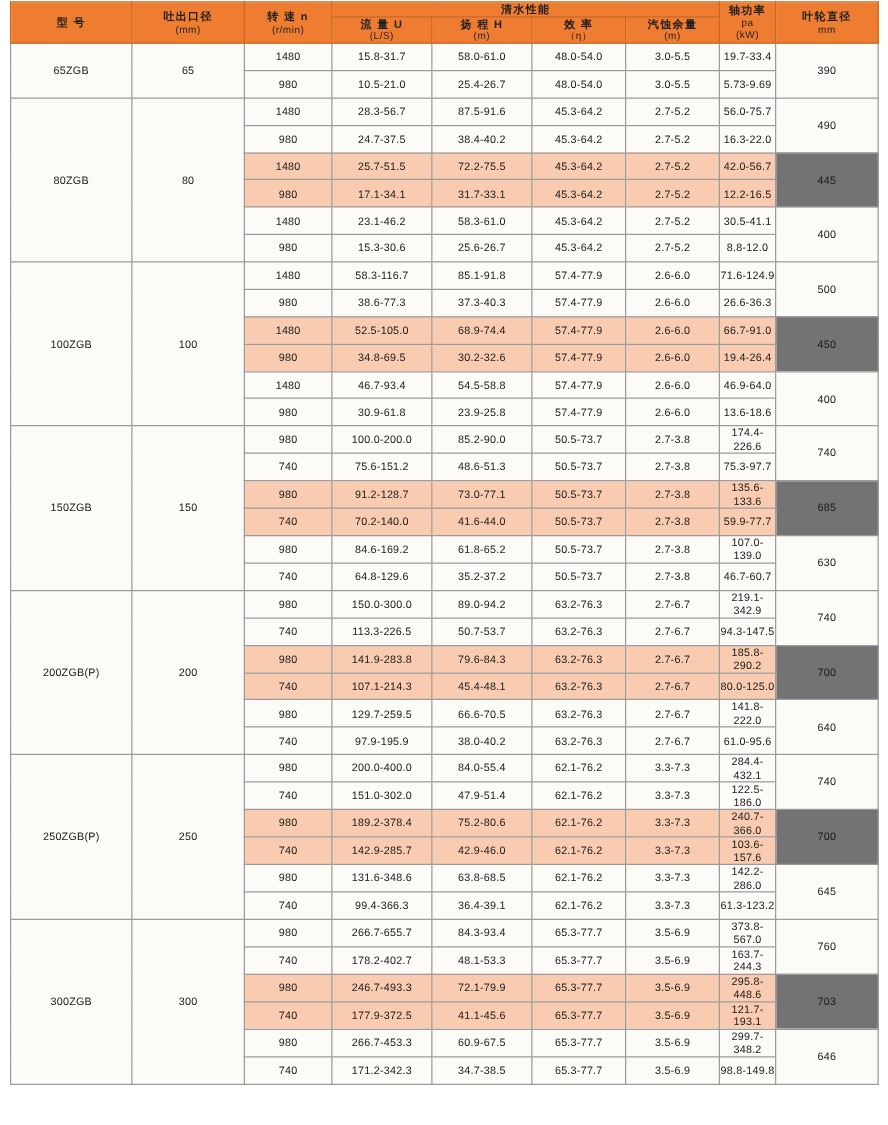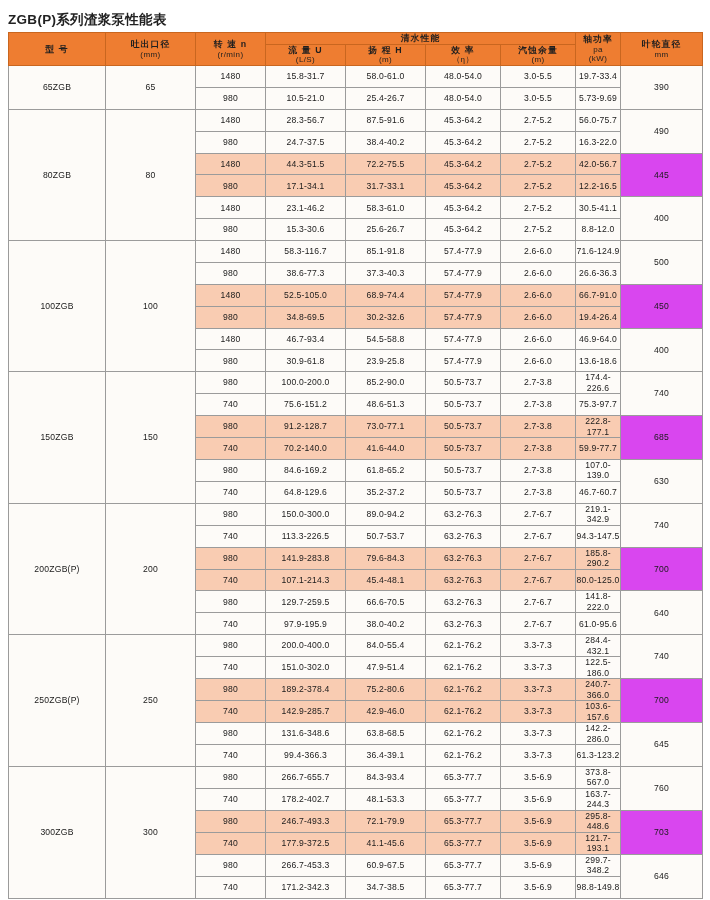--- a/index.html
+++ b/index.html
@@ -79,41 +79,40 @@
     background: #fdfbf8;
     font-size: 8.6px;
   }
   tr.hl td {
     background: #F9CCB2;
   }
   td.imp {
     font-size: 8.6px;
   }
   td.imp.hl-imp {
-    background: #d946ef;
+    background: #737373;
   }
   .grp-start td {
     border-top: 1.4px solid #8d8d8d;
   }
   colgroup col.c-model { width: 97px; }
   colgroup col.c-bore  { width: 90px; }
   colgroup col.c-speed { width: 70px; }
   colgroup col.c-flow  { width: 80px; }
   colgroup col.c-head  { width: 80px; }
   colgroup col.c-eff   { width: 75px; }
   colgroup col.c-npsh  { width: 75px; }
   colgroup col.c-pwr   { width: 45px; }
   colgroup col.c-imp   { width: 82px; }
 </style>
 </head>
 <body>
 
 <div id="page">
 
-  <div id="title">ZGB(P)系列渣浆泵性能表</div>
 
   <table class="spec">
     <colgroup>
       <col class="c-model">
         <col class="c-bore">
         <col class="c-speed">
       <col class="c-flow">
         <col class="c-head">
         <col class="c-eff">
       <col class="c-npsh">
@@ -195,21 +194,21 @@
         <tr style="height: 21.8635px;">
           <td>980</td>
           <td>24.7-37.5</td>
           <td>38.4-40.2</td>
           <td>45.3-64.2</td>
           <td>2.7-5.2</td>
           <td>16.3-22.0</td>
         </tr>
         <tr class="hl" style="height: 21.8635px;">
           <td>1480</td>
-          <td>44.3-51.5</td>
+          <td>25.7-51.5</td>
           <td>72.2-75.5</td>
           <td>45.3-64.2</td>
           <td>2.7-5.2</td>
           <td>42.0-56.7</td>
           <td class="imp hl-imp" rowspan="2">445</td>
         </tr>
         <tr class="hl" style="height: 21.8635px;">
           <td>980</td>
           <td>17.1-34.1</td>
           <td>31.7-33.1</td>
@@ -305,21 +304,21 @@
           <td>50.5-73.7</td>
           <td>2.7-3.8</td>
           <td>75.3-97.7</td>
         </tr>
         <tr class="hl" style="height: 21.8635px;">
           <td>980</td>
           <td>91.2-128.7</td>
           <td>73.0-77.1</td>
           <td>50.5-73.7</td>
           <td>2.7-3.8</td>
-          <td>222.8-177.1</td>
+          <td>135.6-133.6</td>
           <td class="imp hl-imp" rowspan="2">685</td>
         </tr>
         <tr class="hl" style="height: 21.8635px;">
           <td>740</td>
           <td>70.2-140.0</td>
           <td>41.6-44.0</td>
           <td>50.5-73.7</td>
           <td>2.7-3.8</td>
           <td>59.9-77.7</td>
         </tr>

